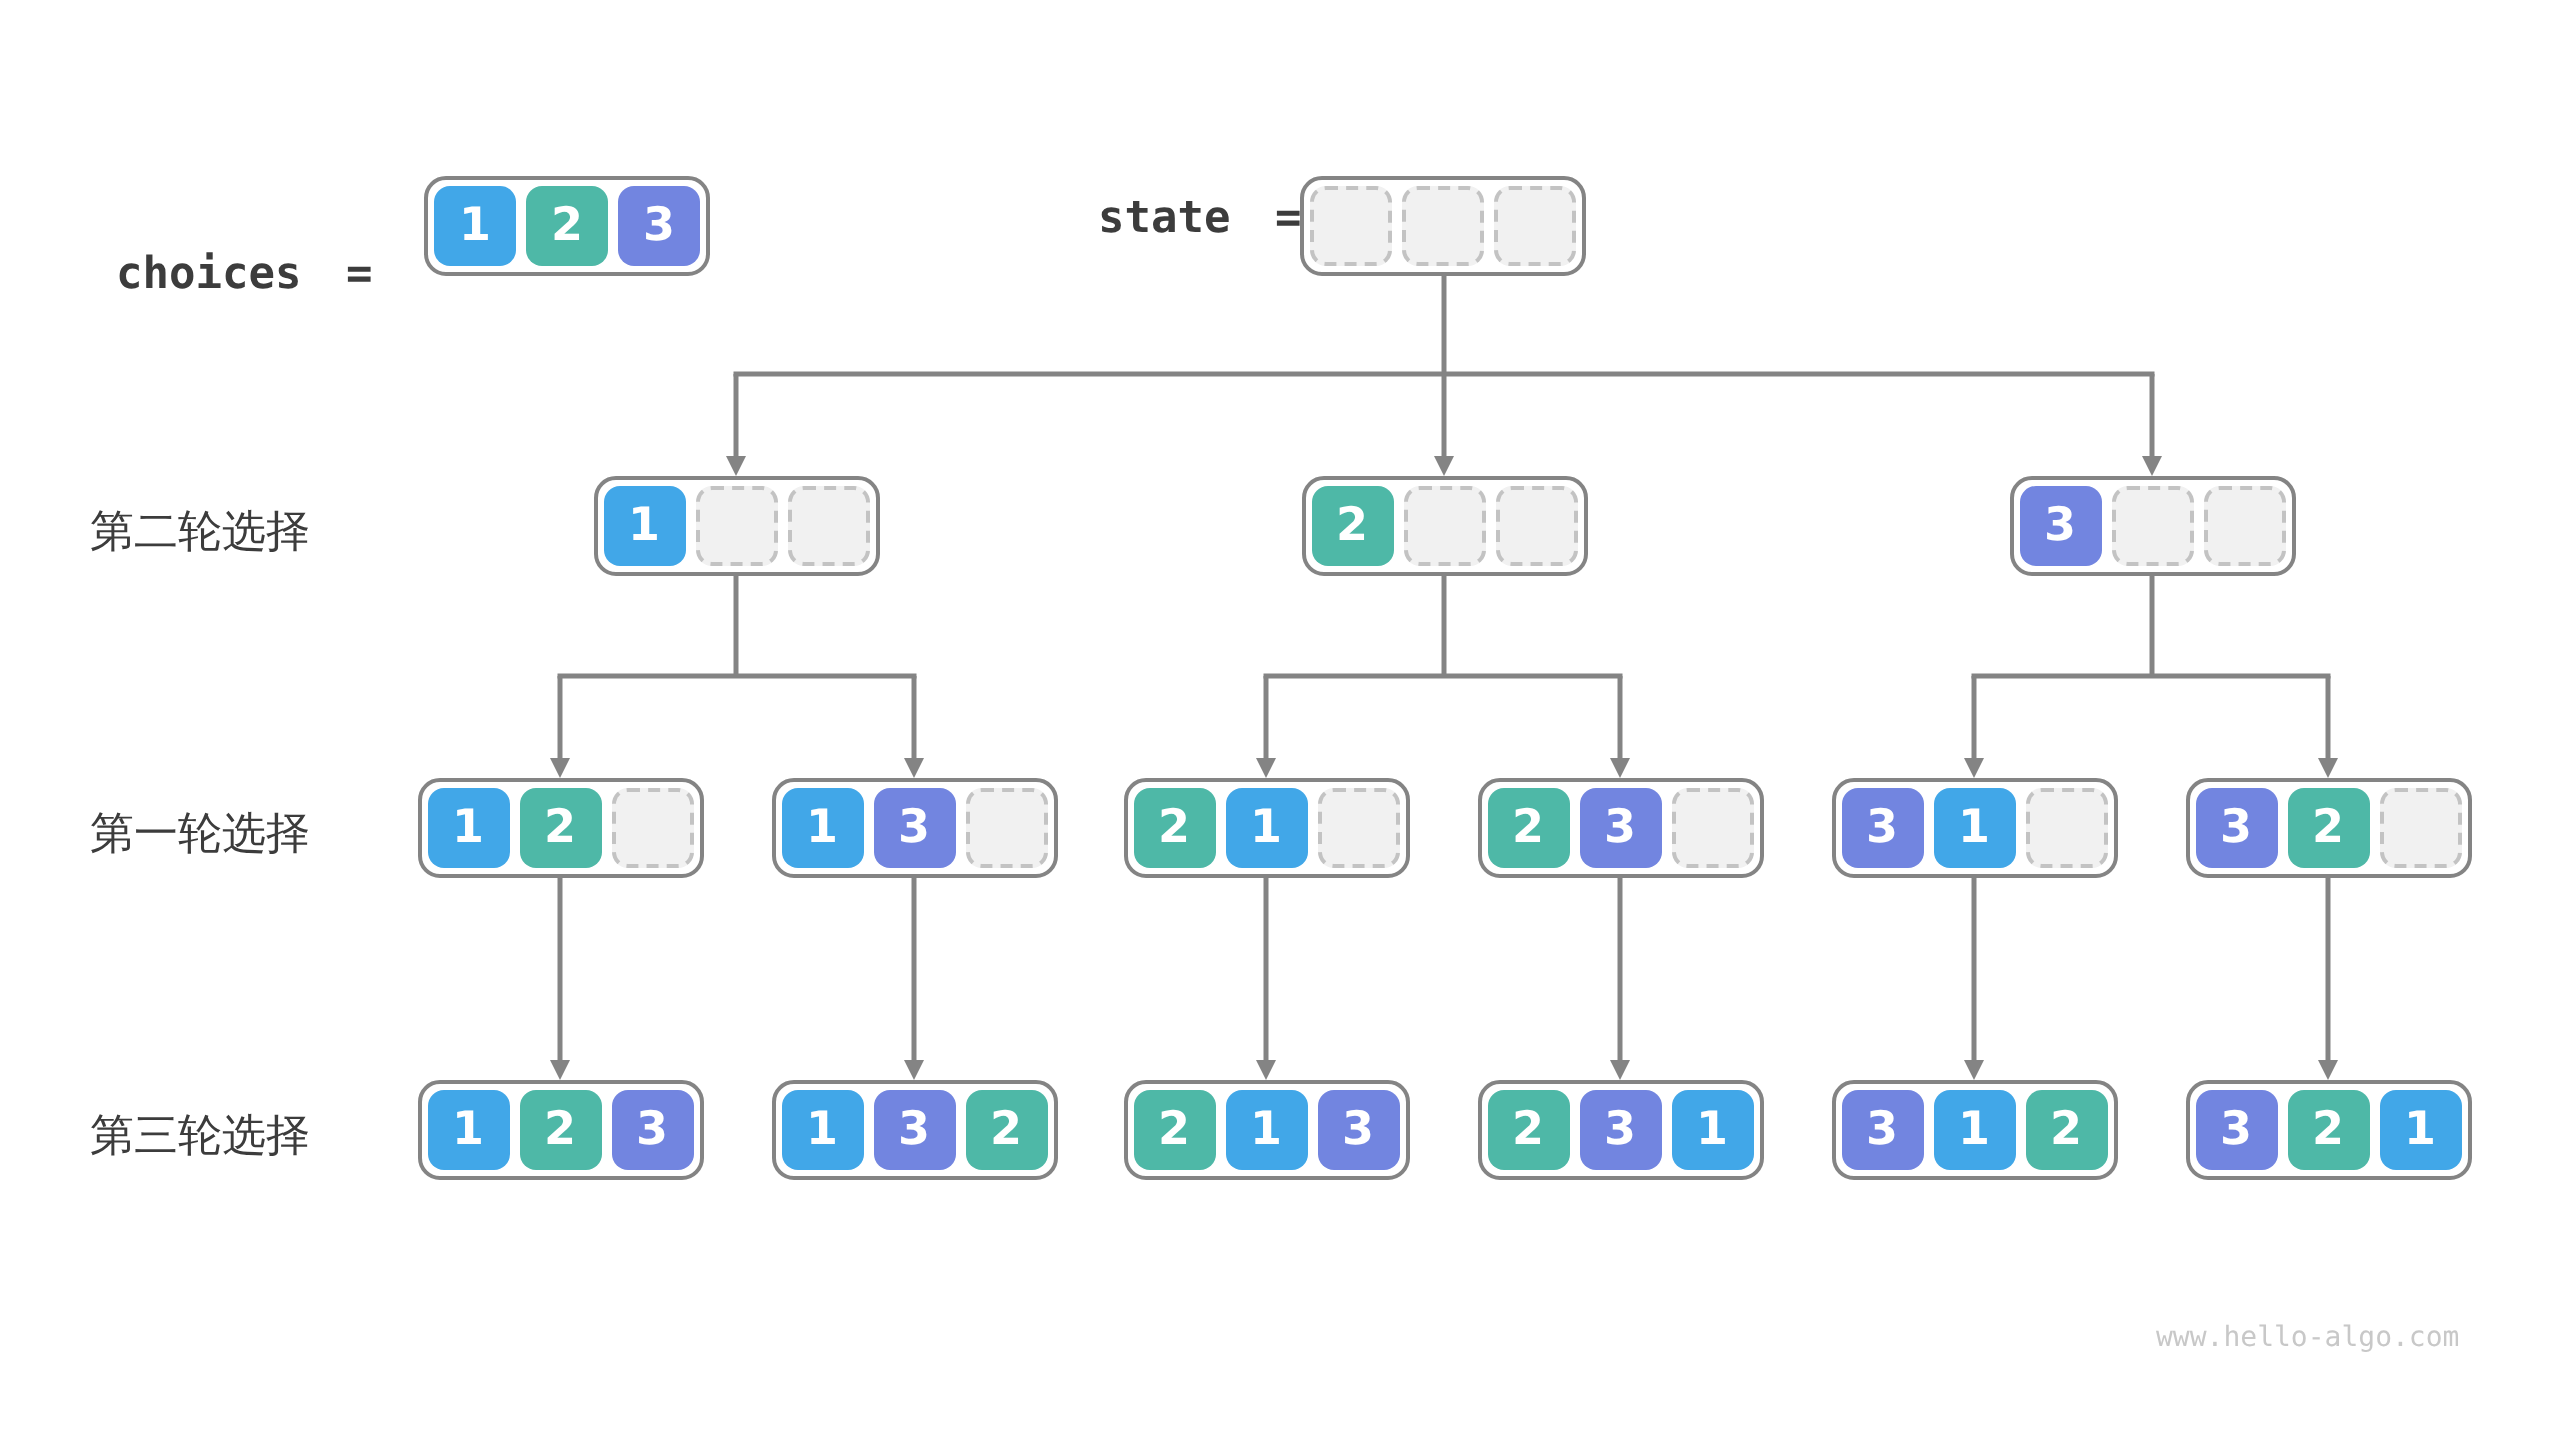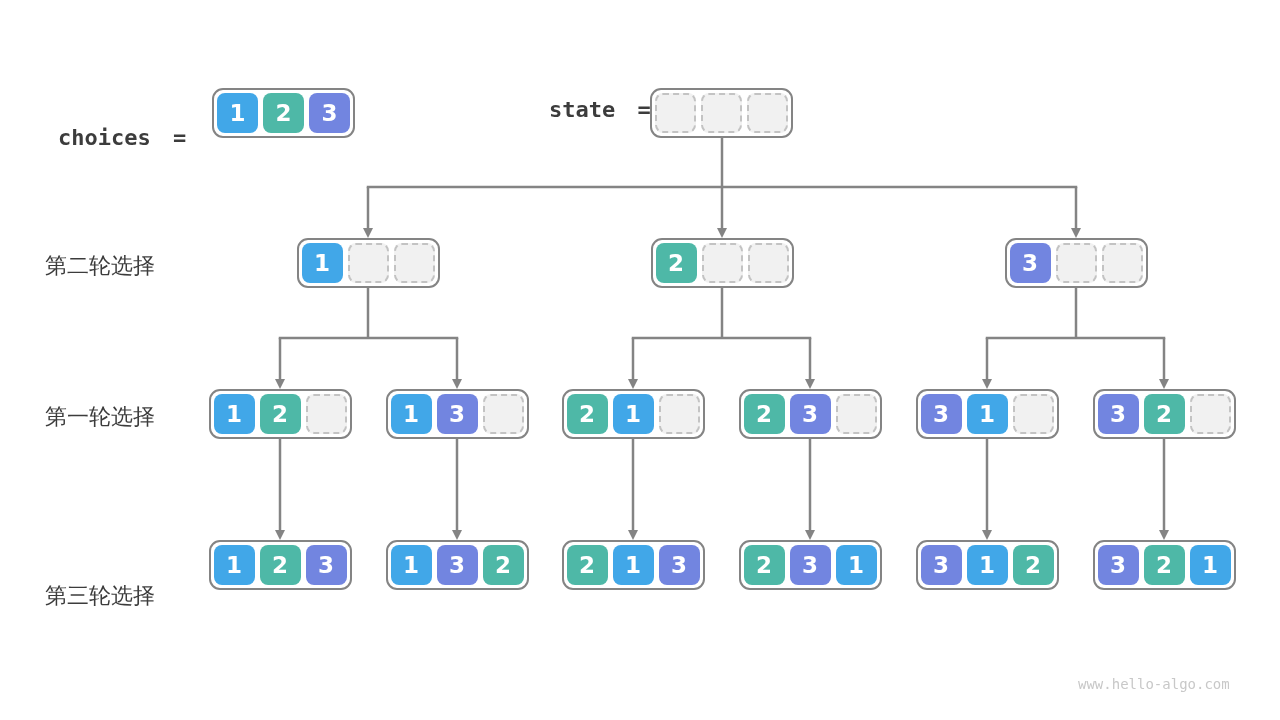--- a/index.html
+++ b/index.html
@@ -62,21 +62,21 @@
   .row-label {
     position: absolute;
     left: 45px;
     font-size: 22px;
     color: var(--dark-text, #3c3c3c);
     white-space: nowrap;
   }
   .watermark {
     position: absolute;
     left: 1078px;
-    top: 676px;
+    top: 661px;
     font-family: "DejaVu Sans Mono", monospace;
     font-size: 14px;
     color: var(--wm, #c8c8c8);
   }
 </style>
 </head>
 <body>
 
 <div id="stage">
 
@@ -130,21 +130,21 @@
   </div>
 
   <div class="box" style="left:650px; top:88px;" id="state-box">
       <div class="cell empty"></div>
       <div class="cell empty"></div>
       <div class="cell empty"></div>
     </div>
 
   <div class="row-label" style="top:251px;">第二轮选择</div>
   <div class="row-label" style="top:402px;">第一轮选择</div>
-  <div class="row-label" style="top:553px;margin-top:28px;">第三轮选择</div>
+  <div class="row-label" style="top:553px;">第三轮选择</div>
 
   <div id="nodes">
       <div class="box" style="left: 296.5px; top: 238px;">
         <div class="cell v1">1</div>
         <div class="cell empty"></div>
         <div class="cell empty"></div>
       </div>
       <div class="box" style="left: 650.5px; top: 238px;">
         <div class="cell v2">2</div>
         <div class="cell empty"></div>

